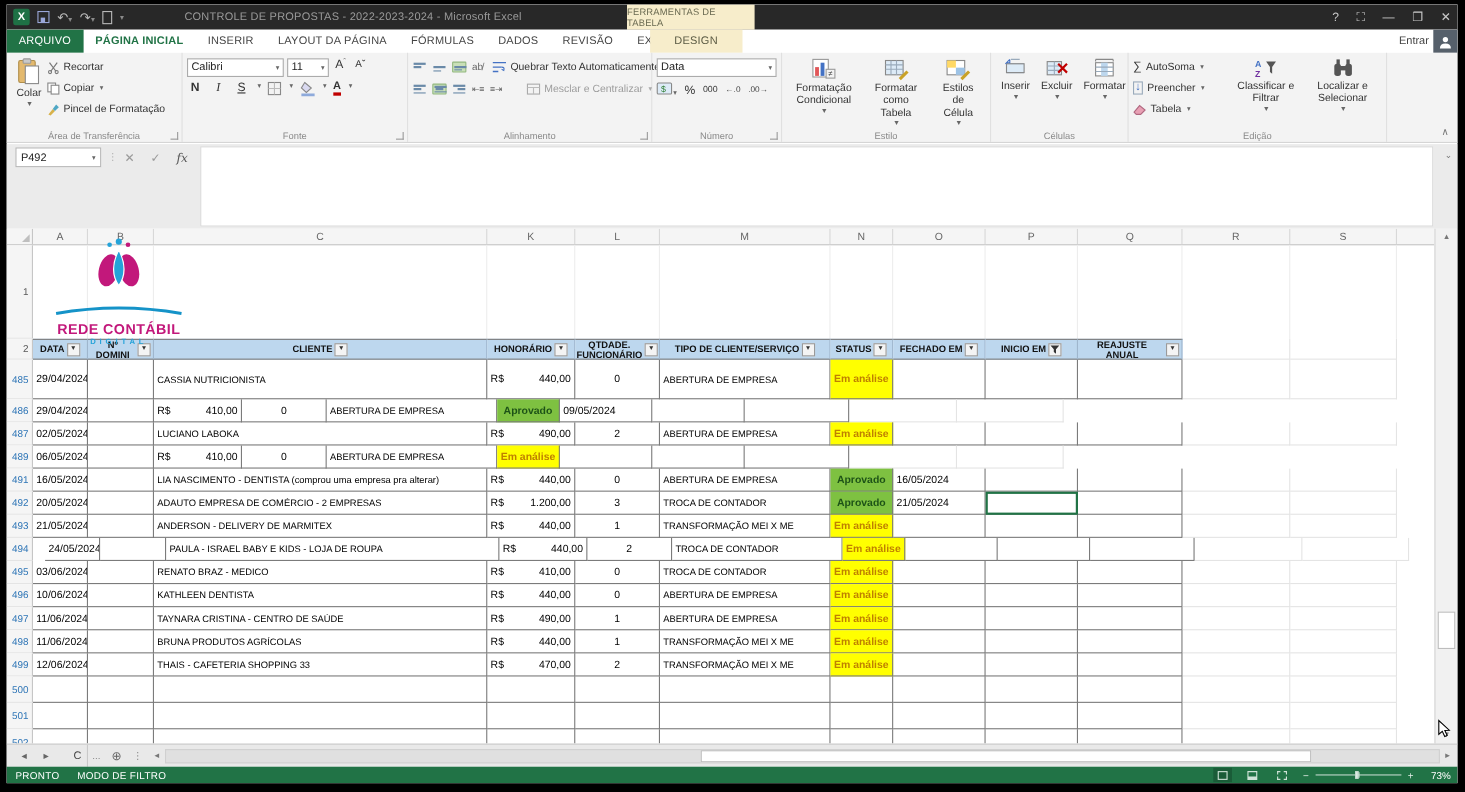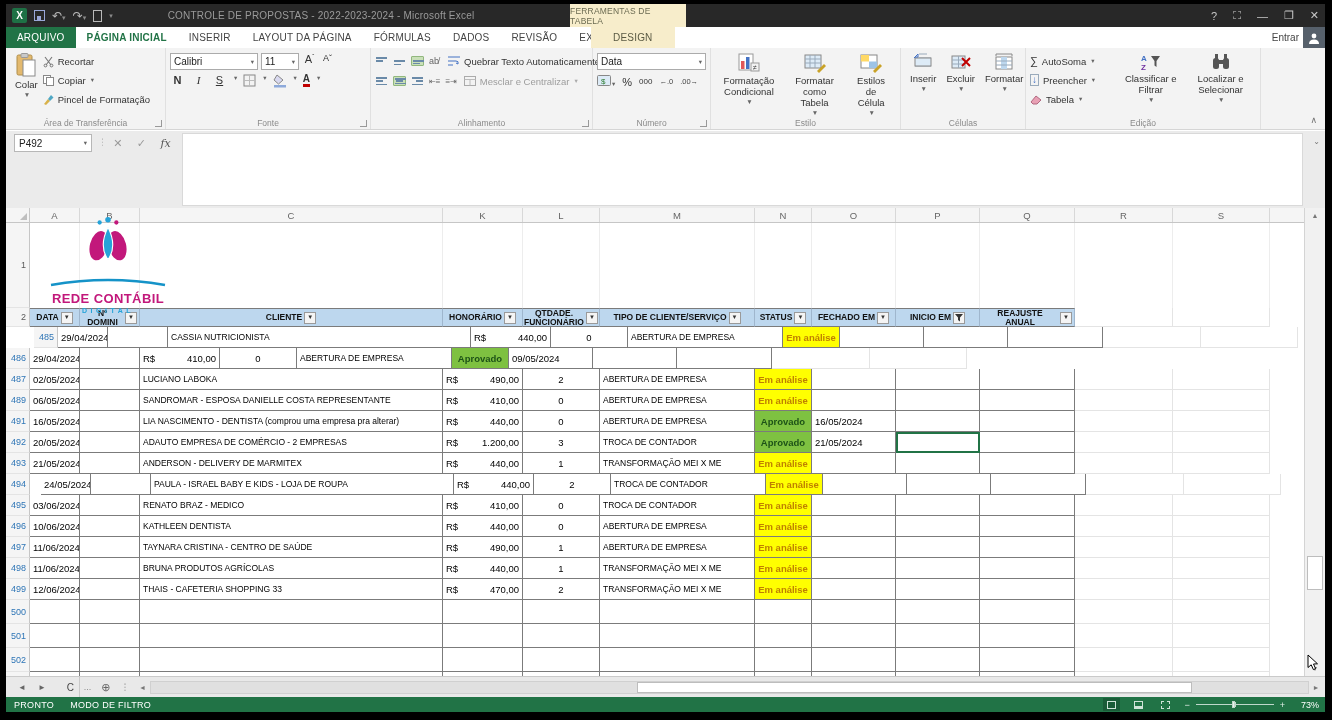--- a/index.html
+++ b/index.html
@@ -278,21 +278,21 @@
               <i style="width:7px;align-self:center"></i>
               <i style="width:11px"></i>
             </span>
           <span class="alnicon">
               <i style="width:11px"></i>
               <i style="width:7px;align-self:flex-end"></i>
               <i style="width:11px"></i>
             </span>
           <span style="font-size:8px;color:#666">⇤≡</span>
           <span style="font-size:8px;color:#666">≡⇥</span>
-          <span class="smallbtn disabled" style="margin-left:2px">
+          <span class="smallbtn disabled" style="margin-left:17px">
             <svg width="12" height="10" viewBox="0 0 12 10">
                 <rect x="0.5" y="0.5" width="11" height="9" fill="none" stroke="#aaa"></rect>
                 <path d="M0.5 3.5 H11.5 M6 3.5 V9.5" stroke="#bbb"></path>
               </svg>
             <span>Mesclar e Centralizar</span>
               <span class="caret" style="color:#aaa">▾</span>
           </span>
         </div>
       </div>
       <div class="glabel">Alinhamento</div>
@@ -521,21 +521,21 @@
               </svg>
             </span>
           </div>
           <div class="hcell" style="width: 95px;">
             <span>REAJUSTE ANUAL</span>
             <span class="filtbtn">▼</span>
           </div>
           <div class="cell lite" style="width: 98px;"></div>
           <div class="cell lite" style="width: 97px;"></div>
         </div>
-        <div class="grow" style="height: 21px; padding-left: 28px;">
+        <div class="grow" style="height: 36px;">
           <div class="gut">485</div>
           <div class="cell " style="width: 50px;">29/04/2024</div>
           <div class="cell " style="width: 60px;"></div>
           <div class="cell typ" style="width: 303px;">CASSIA NUTRICIONISTA</div>
           <div class="cell fee" style="width: 80px;">
             <span>R$</span>
             <span>440,00</span>
           </div>
           <div class="cell qty" style="width: 77px;">0</div>
           <div class="cell typ" style="width: 155px;">ABERTURA DE EMPRESA</div>
@@ -578,21 +578,20 @@
           <div class="cell " style="width: 84px;"></div>
           <div class="cell " style="width: 84px;"></div>
           <div class="cell " style="width: 95px;"></div>
           <div class="cell lite" style="width: 98px;"></div>
           <div class="cell lite" style="width: 97px;"></div>
         </div>
         <div class="grow" style="height: 21px;">
           <div class="gut">489</div>
           <div class="cell " style="width: 50px;">06/05/2024</div>
           <div class="cell " style="width: 60px;"></div>
-          <div class="cell typ" style="width: 303px;">SANDROMAR - ESPOSA DANIELLE COSTA REPRESENTANTE</div>
           <div class="cell fee" style="width: 80px;">
             <span>R$</span>
             <span>410,00</span>
           </div>
           <div class="cell qty" style="width: 77px;">0</div>
           <div class="cell typ" style="width: 155px;">ABERTURA DE EMPRESA</div>
           <div class="cell status" style="width: 57px; background: rgb(255, 255, 0); color: rgb(191, 128, 0);">Em análise</div>
           <div class="cell " style="width: 84px;"></div>
           <div class="cell " style="width: 84px;"></div>
           <div class="cell " style="width: 95px;"></div>

